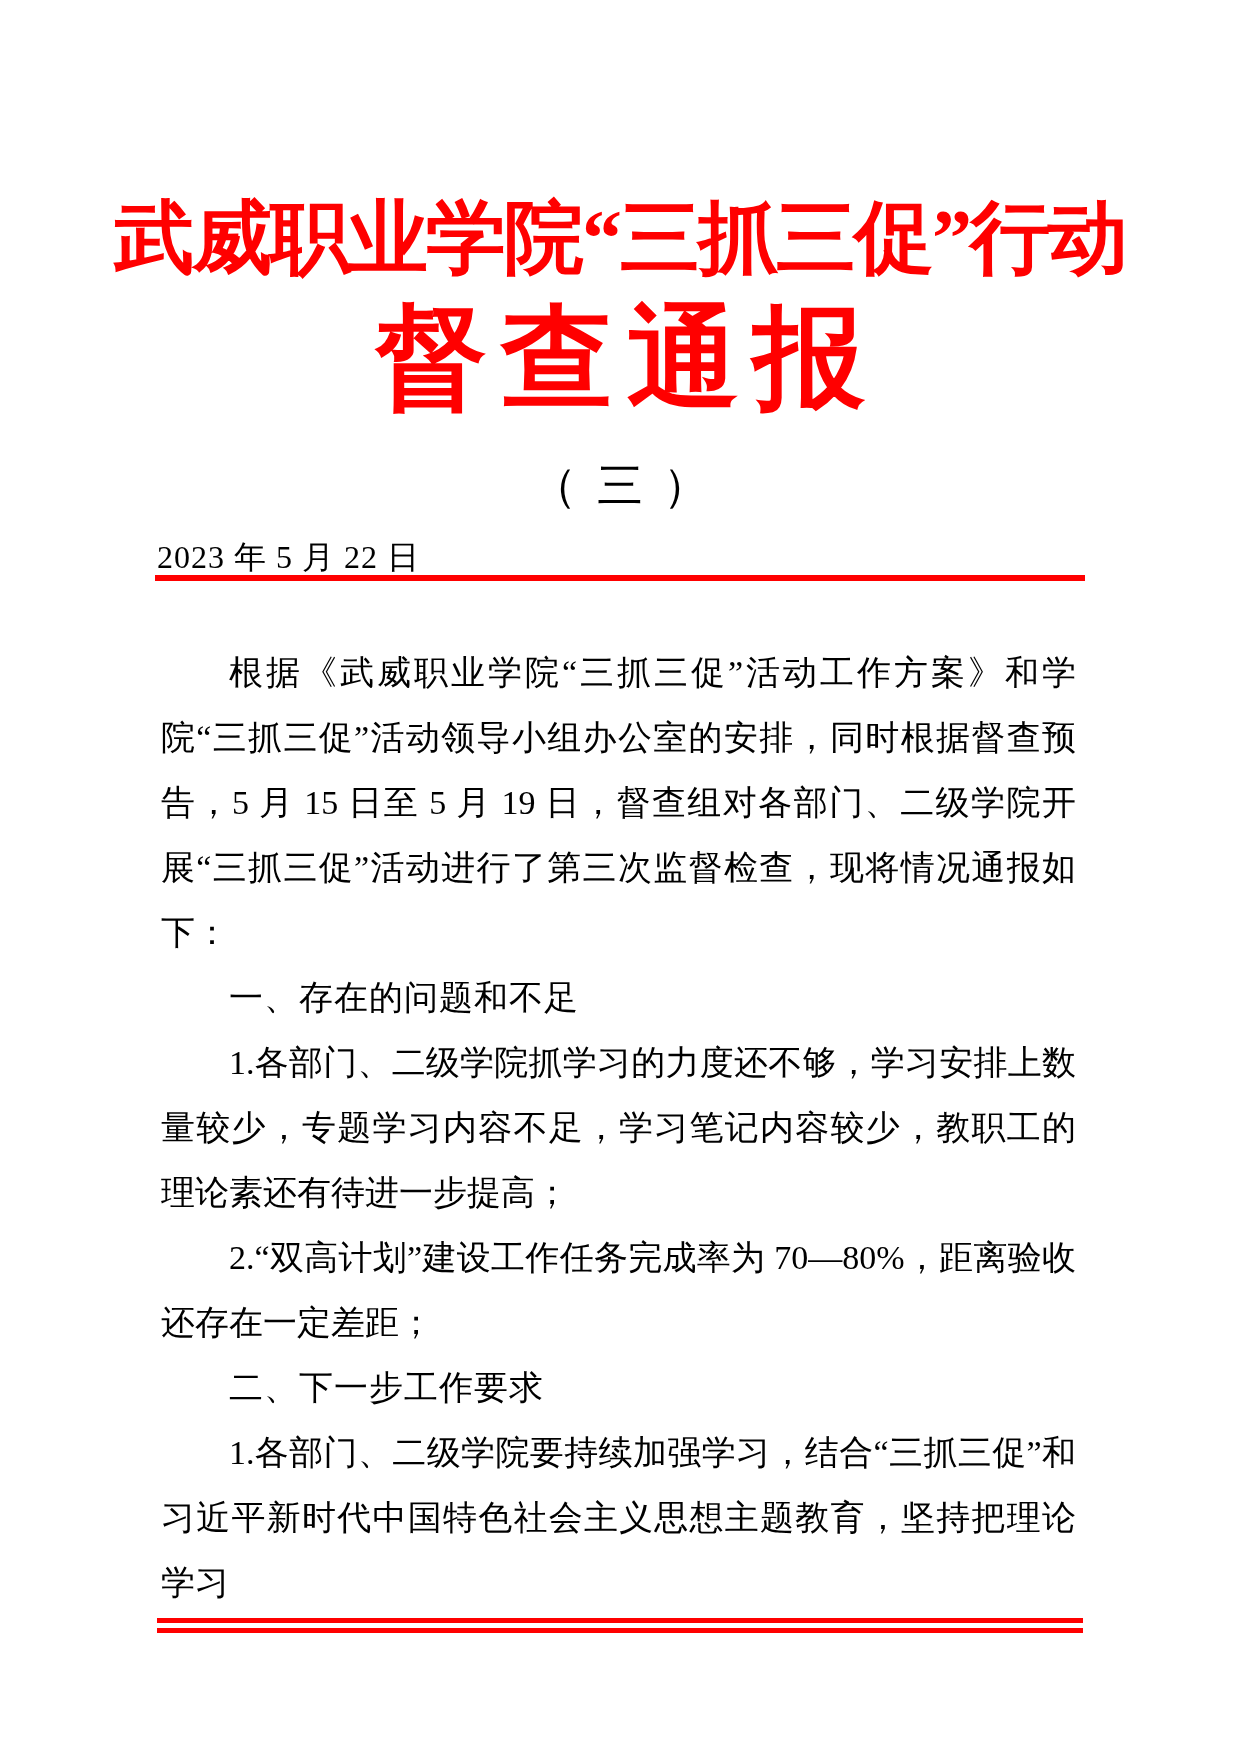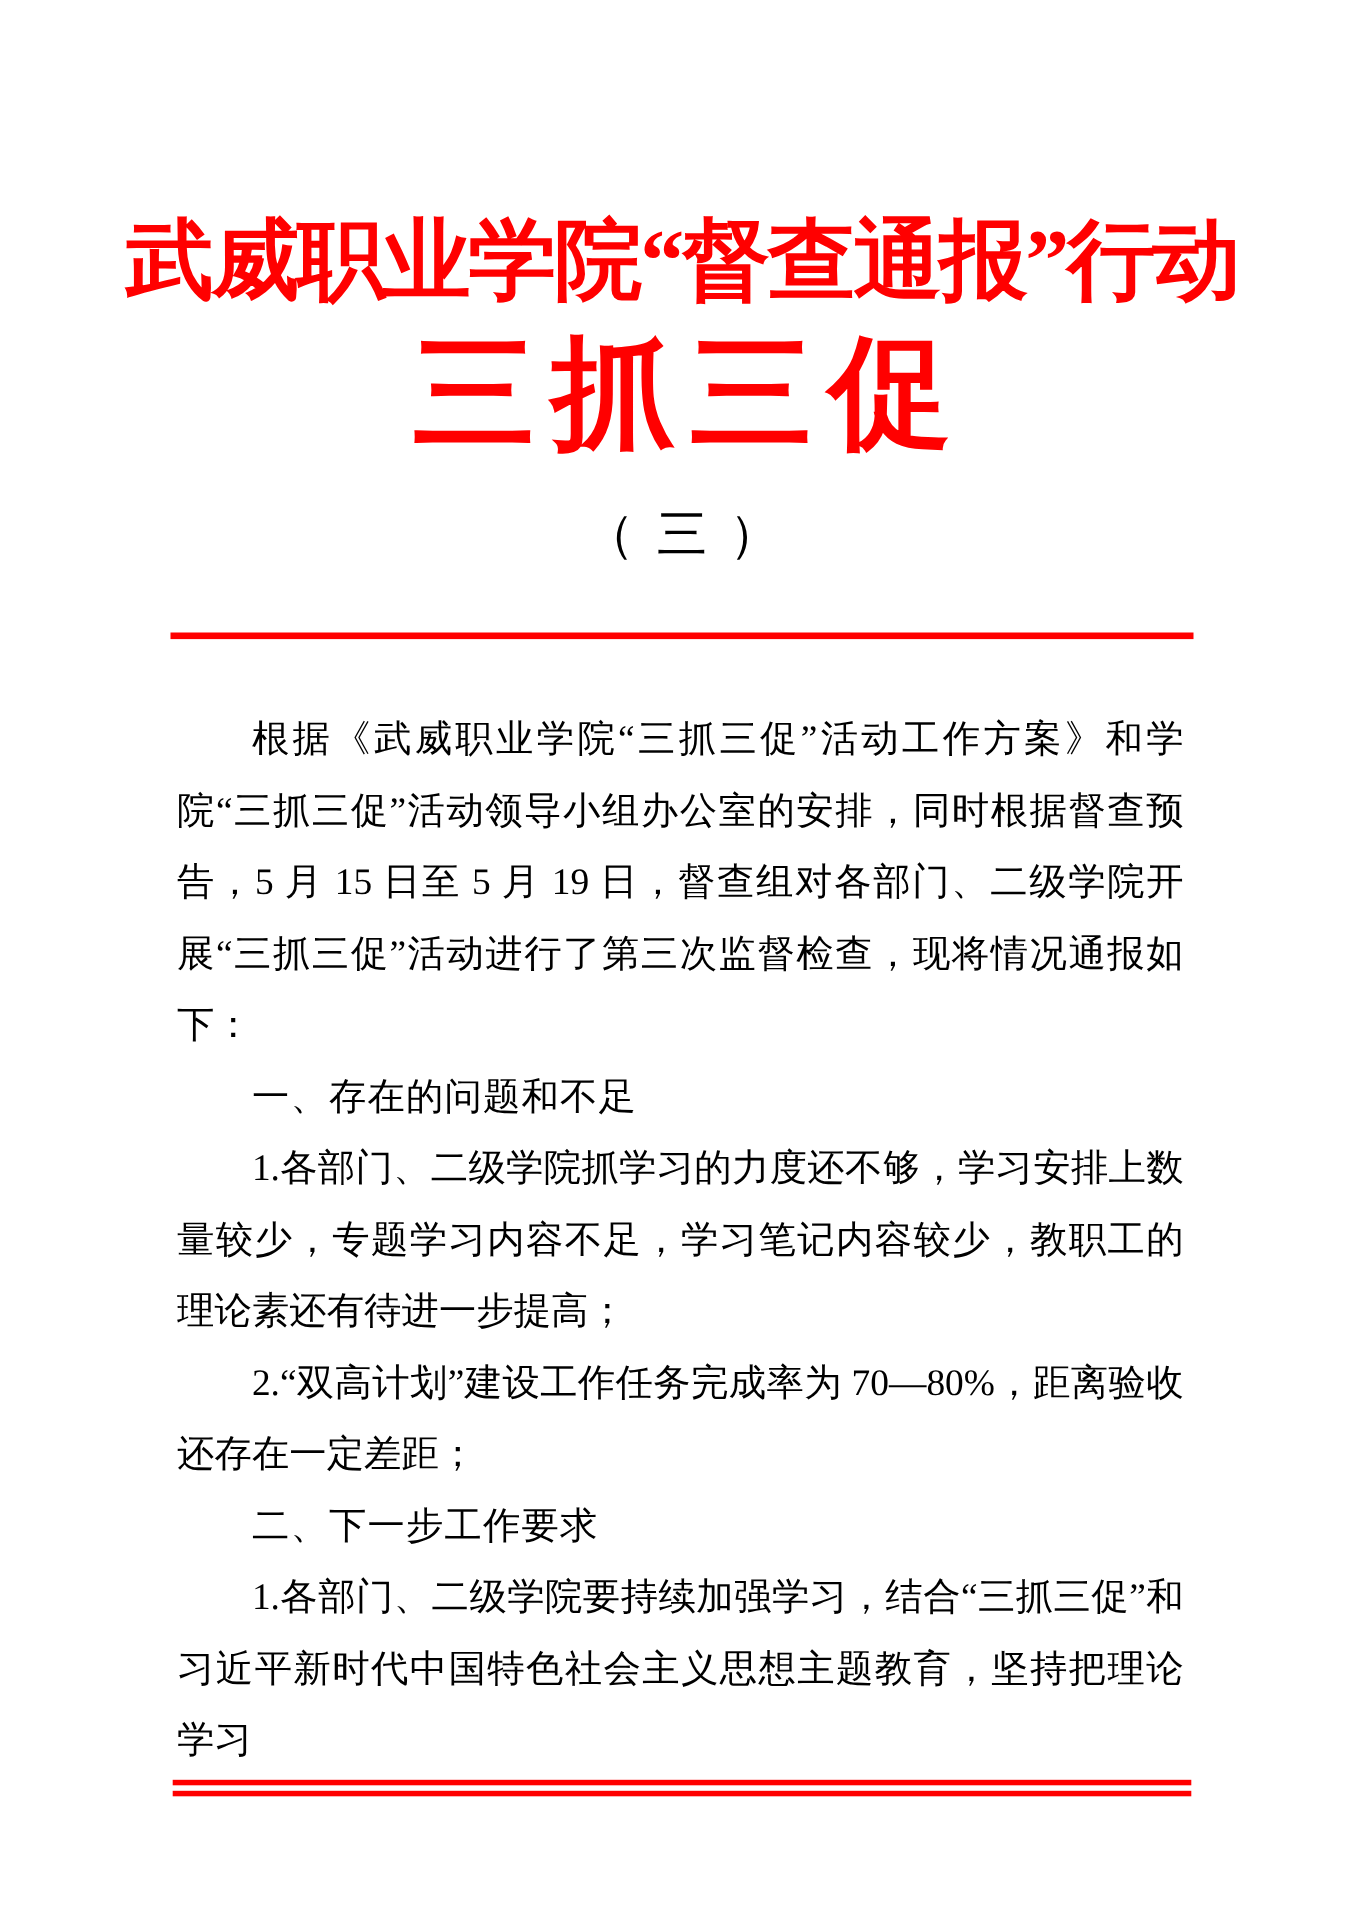--- a/index.html
+++ b/index.html
@@ -77,27 +77,28 @@
     top: 1618px; left: 157px; width: 926px;
   }
   .footer-rules .rule { height: 5px; background: var(--accent); }
   .footer-rules .rule + .rule { margin-top: 5px; }
 </style>
 </head>
 <body>
 
 <div class="page">
 
-  <div class="title-line1">武威职业学院“督查通报”行动</div>
+  <div class="title-line1">武威职业学院“三抓三促”行动</div>
 
-  <div class="title-line2">三抓三促</div>
+  <div class="title-line2">督查通报</div>
 
   <div class="issue-number">（三）</div>
 
   <div class="masthead">
+    <span class="date">2023 年 5 月 22 日</span>
   </div>
 
   <div class="masthead-rule"></div>
 
   <div class="doc-body">
     <p>根据《武威职业学院“三抓三促”活动工作方案》和学院“三抓三促”活动领导小组办公室的安排，同时根据督查预告，5 月 15 日至 5 月 19 日，督查组对各部门、二级学院开展“三抓三促”活动进行了第三次监督检查，现将情况通报如下：</p>
     <p class="section-heading">一、存在的问题和不足</p>
     <p>1.各部门、二级学院抓学习的力度还不够，学习安排上数量较少，专题学习内容不足，学习笔记内容较少，教职工的理论素还有待进一步提高；</p>
     <p>2.“双高计划”建设工作任务完成率为 70—80%，距离验收还存在一定差距；</p>
     <p class="section-heading">二、下一步工作要求</p>

